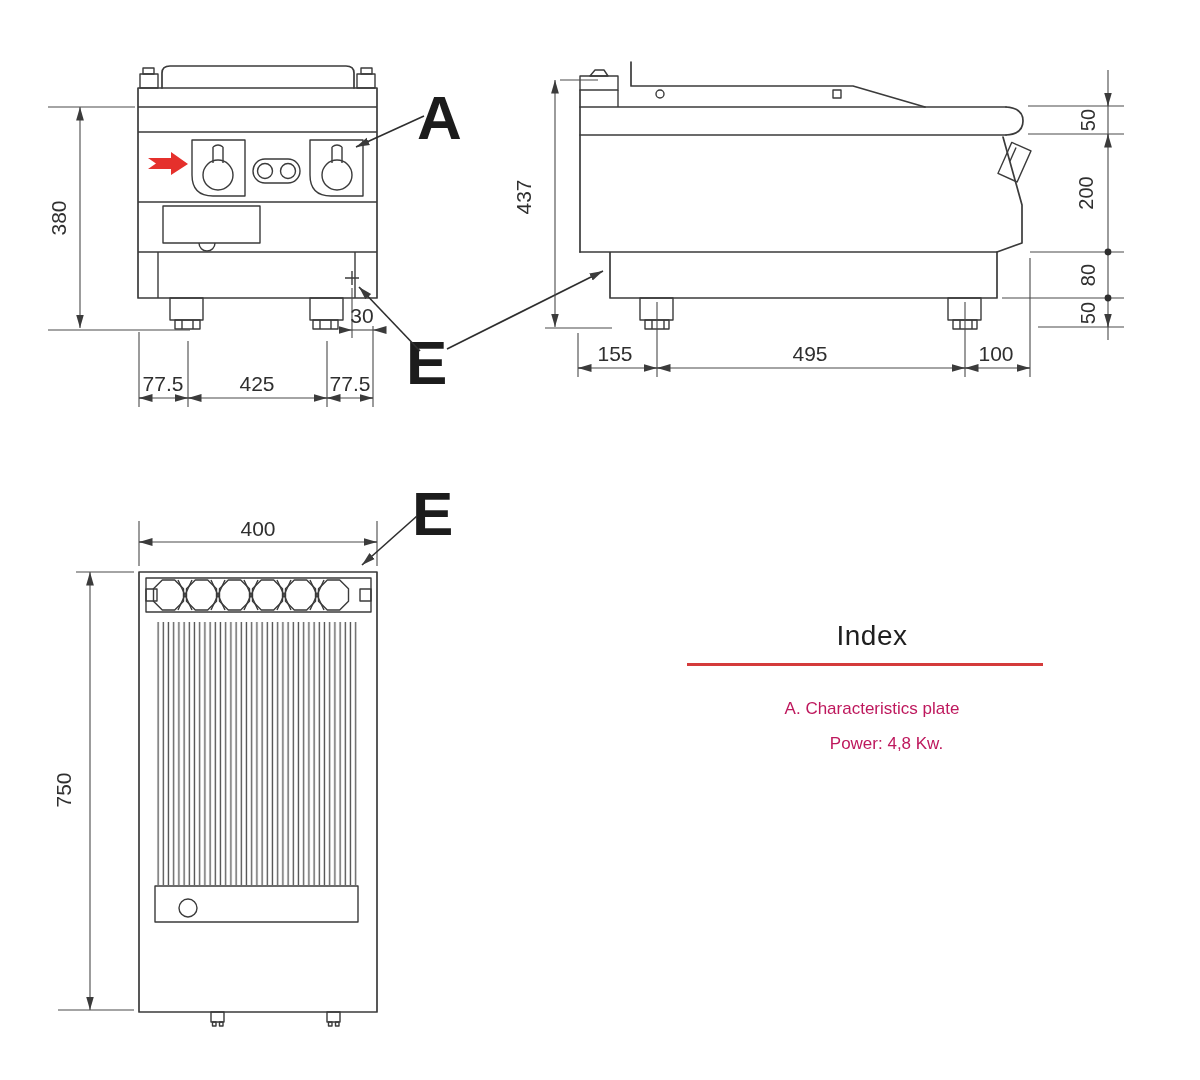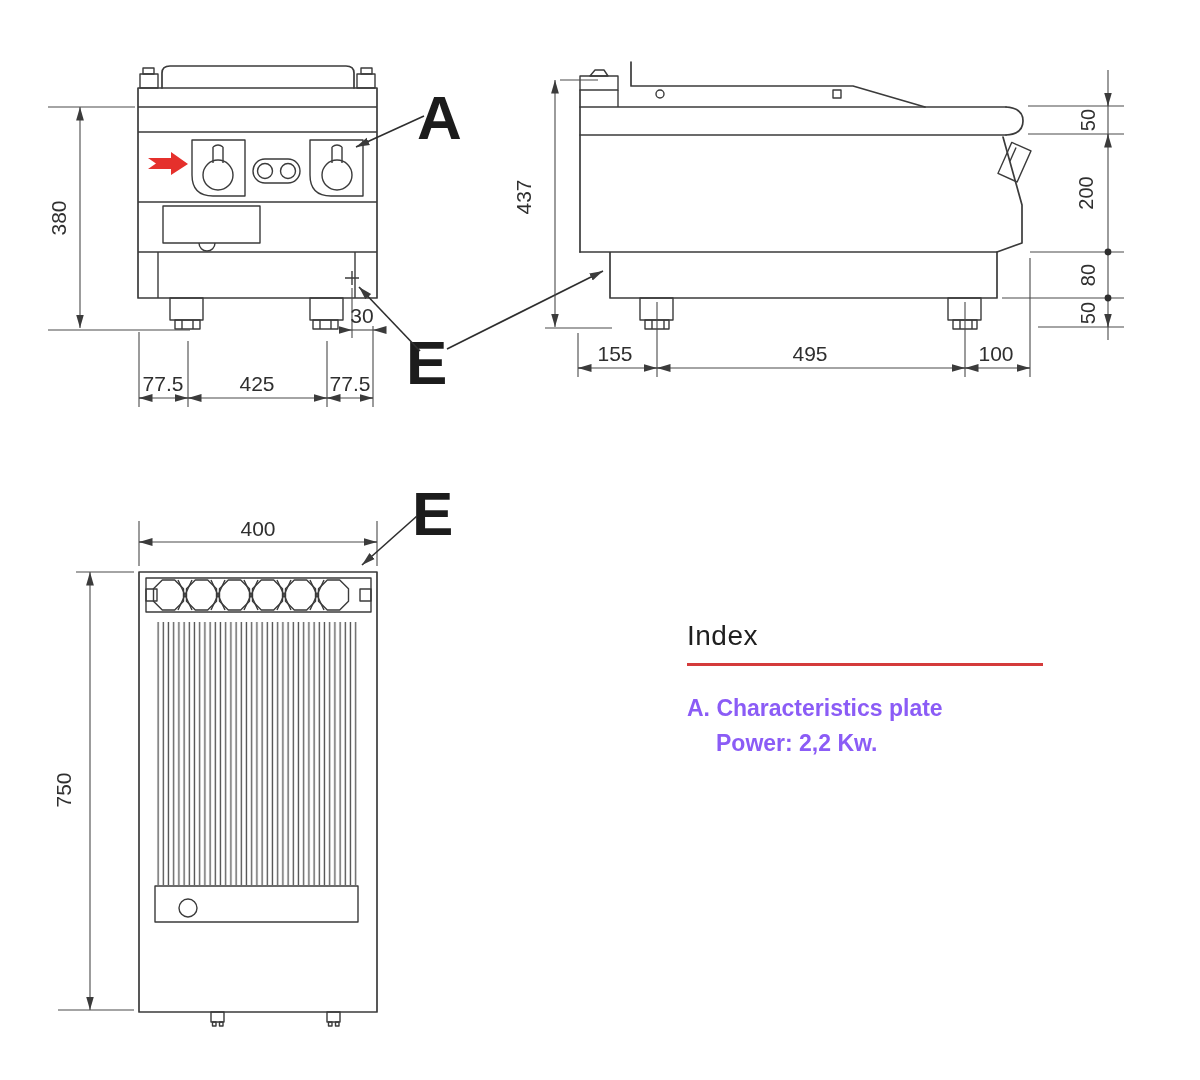--- a/index.html
+++ b/index.html
@@ -12,24 +12,24 @@
   .ol2{stroke:#3b3b3b;stroke-width:1.4;fill:none;stroke-linejoin:round;}
   .dl{stroke:#4a4a4a;stroke-width:1.1;fill:none;}
   .cl{stroke:#2e2e2e;stroke-width:1.6;fill:none;}
   .dot{fill:#2e2e2e;stroke:none;}
   .dt{font-family:"Liberation Sans",sans-serif;font-size:21px;fill:#2f2f2f;}
   .dts{font-family:"Liberation Sans",sans-serif;font-size:20px;fill:#2f2f2f;}
   .callout{font-family:"Liberation Sans",sans-serif;font-size:62px;font-weight:700;fill:#1c1c1c;}
   .redfill{fill:#e5302c;stroke:none;}
 
   
-  .index{position:absolute;left:687px;top:620px;width:370px;color:#141414;}
+  .index{position:absolute;left:687px;top:620px;width:370px;color:#141414;text-align:center;}
   .index-title{font-size:28px;font-weight:400;color:#1f1f1f;letter-spacing:.5px;}
   .index-rule{width:356px;height:3px;background:#d43b3b;margin-top:11px;margin-bottom:25px;}
-  .index-item{font-size:23px;font-weight:700;line-height:35px;color:#8b5cf6;}
+  .index-item{font-size:17px;font-weight:400;line-height:35px;color:#be185d;}
   .ind1{padding-left:18px;}
   .ind2{padding-left:29px;}
 </style>
 </head>
 <body>
 
 <div class="page">
 
 <svg width="1200" height="1080" viewBox="0 0 1200 1080">
   <defs>
@@ -228,16 +228,16 @@
       <text class="callout" x="412" y="535">E</text>
       <line class="cl" x1="417" y1="516" x2="362" y2="565" marker-end="url(#ah)"></line>
     </g>
   </g>
 </svg>
 
 <div class="index">
   <div class="index-title">Index</div>
   <div class="index-rule"></div>
   <div class="index-item">A. Characteristics plate</div>
-  <div class="index-item ind2">Power: 2,2 Kw.</div>
+  <div class="index-item ind2">Power: 4,8 Kw.</div>
 </div>
 
 </div>
 
 </body></html>

